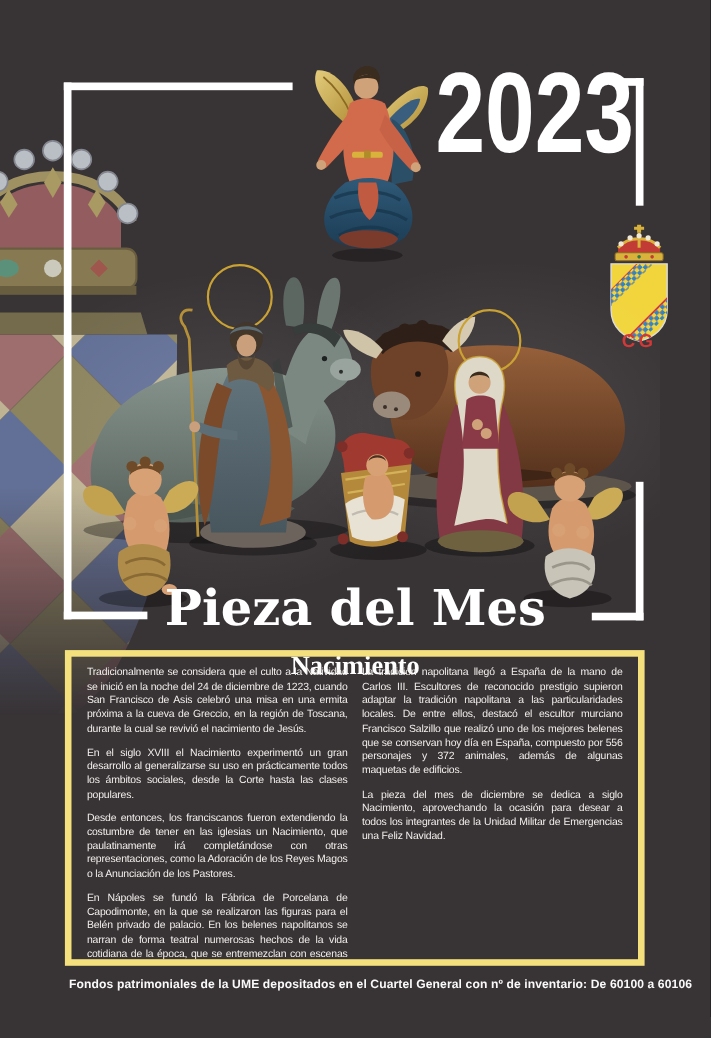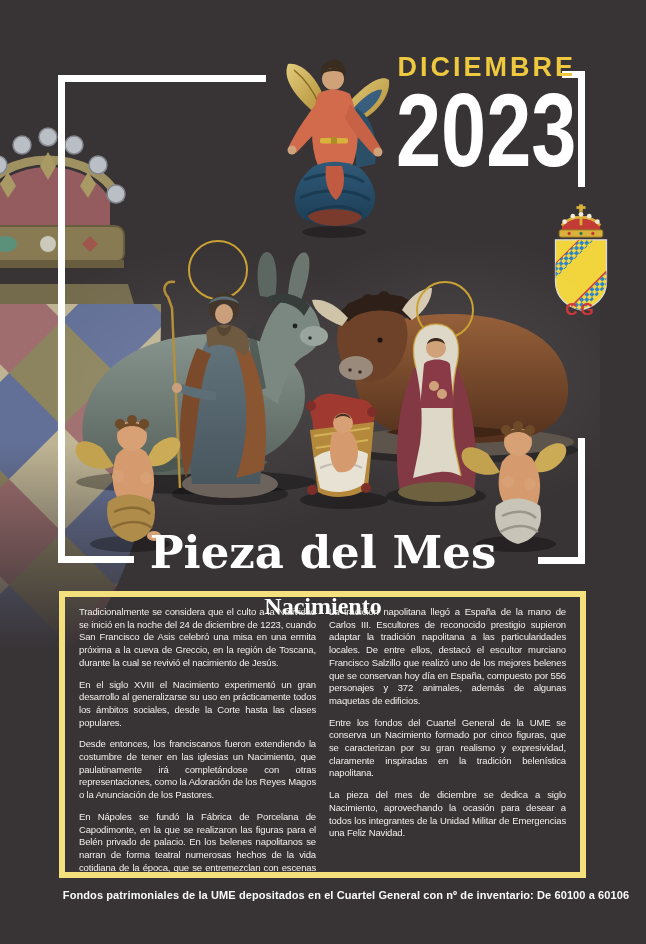--- a/index.html
+++ b/index.html
@@ -83,21 +83,20 @@
 
   <div class="wline" style="left:58px;top:75px;width:7px;height:488px;"></div>
   <div class="wline" style="left:58px;top:75px;width:208px;height:7px;"></div>
   <div class="wline" style="left:58px;top:556px;width:76px;height:7px;"></div>
   <div class="wline" style="left:578px;top:71px;width:7px;height:116px;"></div>
   <div class="wline" style="left:562px;top:71px;width:23px;height:7px;"></div>
   <div class="wline" style="left:578px;top:438px;width:7px;height:126px;"></div>
   <div class="wline" style="left:538px;top:557px;width:47px;height:7px;"></div>
 
   <div class="header">
-    <div class="month">DICIEMBRE</div>
     <div><span class="year">2023</span></div>
   </div>
 
   <svg class="abs" style="left:274px;top:54px;z-index:4;" width="120" height="185" viewBox="0 0 120 185">
     <defs>
       <linearGradient id="drapeGrad" x1="0" y1="0" x2="0" y2="1">
         <stop offset="0" stop-color="#2f5a78"></stop>
           <stop offset="1" stop-color="#1c3c54"></stop>
       </linearGradient>
       <linearGradient id="wingGrad" x1="0" y1="0" x2="1" y2="1">
@@ -313,20 +312,19 @@
 
   <div class="text-box">
     <div class="col">
       <p>Tradicionalmente se considera que el culto a la Natividad se inició en la noche del 24 de diciembre de 1223, cuando San Francisco de Asis celebró una misa en una ermita próxima a la cueva de Greccio, en la región de Toscana, durante la cual se revivió el nacimiento de Jesús.</p>
       <p>En el siglo XVIII el Nacimiento experimentó un gran desarrollo al generalizarse su uso en prácticamente todos los ámbitos sociales, desde la Corte hasta las clases populares.</p>
       <p>Desde entonces, los franciscanos fueron extendiendo la costumbre de tener en las iglesias un Nacimiento, que paulatinamente irá completándose con otras representaciones, como la Adoración de los Reyes Magos o la Anunciación de los Pastores.</p>
       <p>En Nápoles se fundó la Fábrica de Porcelana de Capodimonte, en la que se realizaron las figuras para el Belén privado de palacio. En los belenes napolitanos se narran de forma teatral numerosas hechos de la vida cotidiana de la época, que se entremezclan con escenas de la Natividad.</p>
     </div>
     <div class="col">
       <p>La tradición napolitana llegó a España de la mano de Carlos III. Escultores de reconocido prestigio supieron adaptar la tradición napolitana a las particularidades locales. De entre ellos, destacó el escultor murciano Francisco Salzillo que realizó uno de los mejores belenes que se conservan hoy día en España, compuesto por 556 personajes y 372 animales, además de algunas maquetas de edificios.</p>
-      <p>Entre los fondos del Cuartel General de la UME se conserva un Nacimiento formado por cinco figuras, que se caracterizan por su gran realismo y expresividad, claramente inspiradas en la tradición belenística napolitana.</p>
       <p>La pieza del mes de diciembre se dedica a siglo Nacimiento, aprovechando la ocasión para desear a todos los integrantes de la Unidad Militar de Emergencias una Feliz Navidad.</p>
     </div>
   </div>
 
   <div class="footer">Fondos patrimoniales de la UME depositados en el Cuartel General con nº de inventario: De 60100 a 60106</div>
 
 </div>
 
 </body></html>

